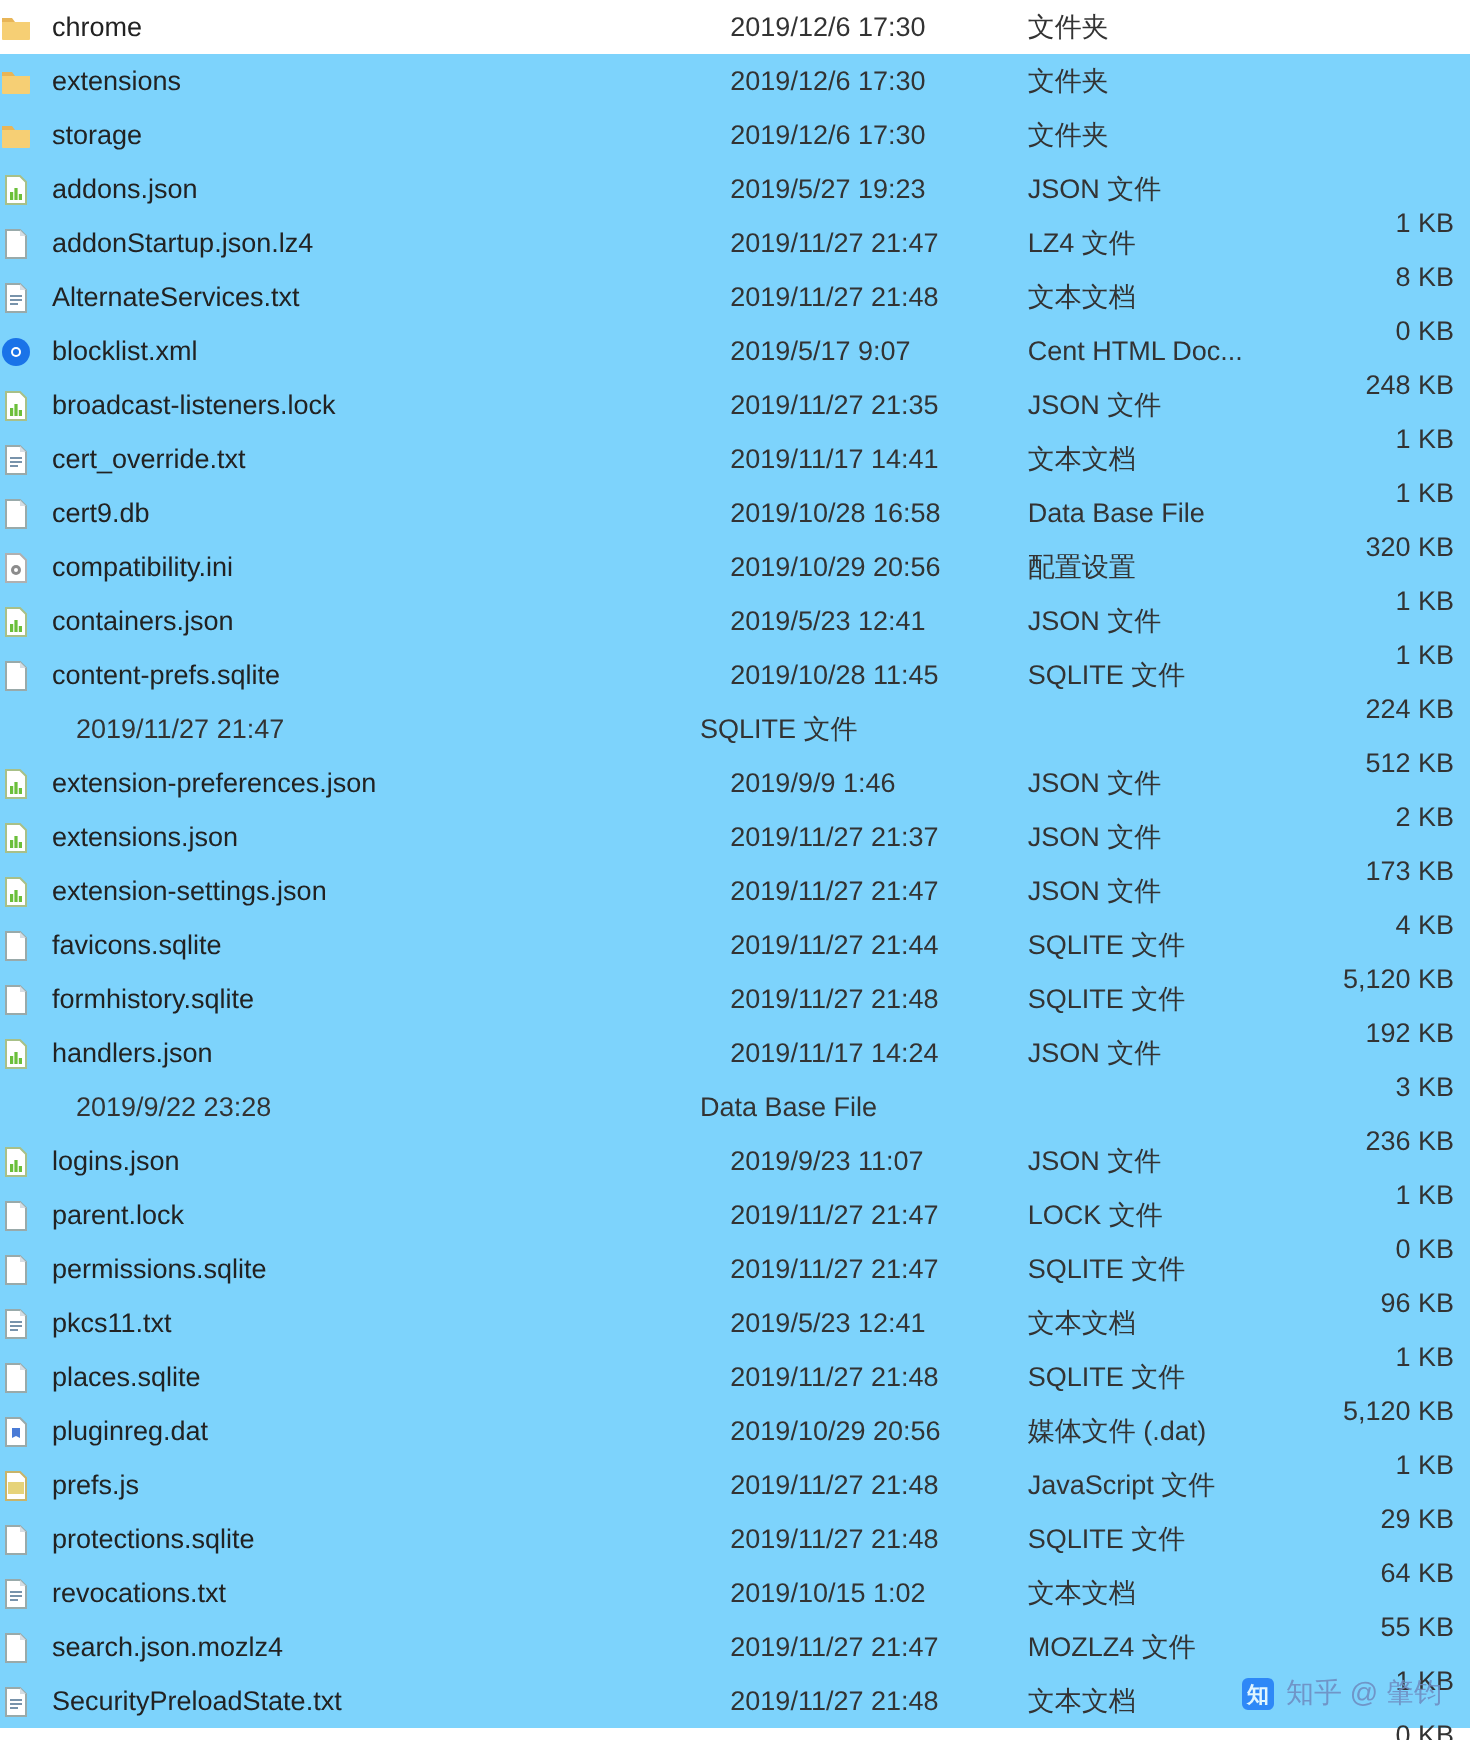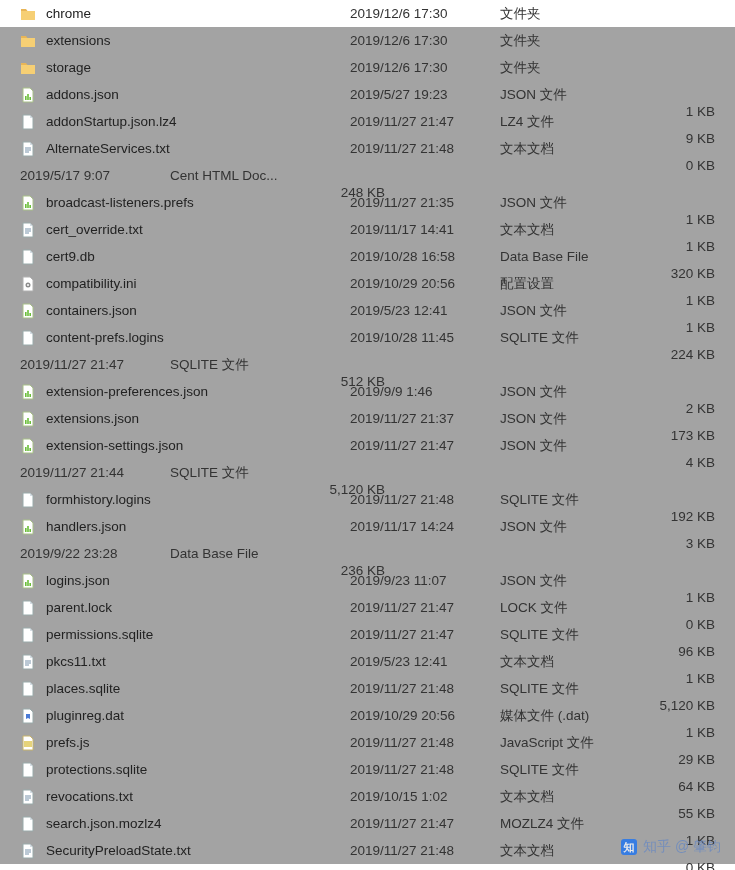--- a/index.html
+++ b/index.html
@@ -10,26 +10,27 @@
     font-size: 13.5px;
     color: #222;
     background: #fff;
     overflow: hidden;
   }
   .listing { width: 100%; }
   .row {
     display: flex;
     align-items: center;
     height: 27px;
-    padding-left: 20px;
+    padding-left: 0;
+    justify-content: space-between;
   }
-  .row.sel { background: #a3a3a3; }
+  .row.sel { background: #7dd3fc; }
   .row.first { background: #ffffff; }
   .col-name { display: flex; align-items: center; width: 330px; }
-  .col-date { width: 150px; color: #333; }
+  .col-date { width: 150px; color: #333; margin-left: 38px; }
   .col-type { width: 135px; color: #333; white-space: nowrap; overflow: hidden; text-overflow: ellipsis; }
   .col-size { width: 88px; text-align: right; color: #333; padding-right: 8px; margin-top: 34px; }
   .icon { width: 16px; height: 16px; margin-right: 10px; flex-shrink: 0; display:flex; align-items:center; justify-content:center; }
   .folder-icon svg .tab{fill:#e8b557;} .folder-icon svg .body{fill:#f6cf74;}
   .file-icon svg .pg{fill:#fff;stroke:#9aa;stroke-width:1;} .file-icon svg .fold{fill:#d6dde3;}
   .txt-icon svg .pg{fill:#fff;stroke:#9aa;stroke-width:1;} .txt-icon svg .ln{stroke:#7893ab;stroke-width:1;}
   .json-icon svg .pg{fill:#fff;stroke:#a8c088;stroke-width:1;} .json-icon svg .bar{fill:#6bbf3a;}
   .db-icon svg .top{fill:#b0c8de;} .db-icon svg .mid{fill:#8fb1cf;} .db-icon svg .bot{fill:#6d94b8;}
   .ini-icon svg .pg{fill:#fff;stroke:#b0b0b0;stroke-width:1;} .ini-icon svg .gear{fill:#8c8c8c;}
   .html-icon svg circle{fill:#1a73e8;} .html-icon svg .ring{fill:#fff;}
@@ -110,55 +111,65 @@
         <span class="icon file-icon">
           <svg viewBox="0 0 16 16">
             <path class="pg" d="M3 1h7l3 3v11H3z"></path>
             <path class="fold" d="M10 1v3h3z"></path>
           </svg>
         </span>
         <span>addonStartup.json.lz4</span>
       </div>
       <div class="col-date">2019/11/27 21:47</div>
       <div class="col-type">LZ4 文件</div>
-      <div class="col-size">9 KB</div>
+      <div class="col-size">8 KB</div>
     </div>
     <div class="row sel">
       <div class="col-name">
         <span class="icon txt-icon">
           <svg viewBox="0 0 16 16">
             <path class="pg" d="M3 1h7l3 3v11H3z"></path>
             <path class="fold" fill="#d6dde3" d="M10 1v3h3z"></path>
             <line class="ln" x1="5" y1="7" x2="11" y2="7"></line>
             <line class="ln" x1="5" y1="9" x2="11" y2="9"></line>
             <line class="ln" x1="5" y1="11" x2="9" y2="11"></line>
           </svg>
         </span>
         <span>AlternateServices.txt</span>
       </div>
       <div class="col-date">2019/11/27 21:48</div>
       <div class="col-type">文本文档</div>
       <div class="col-size">0 KB</div>
     </div>
     <div class="row sel">
+      <div class="col-name">
+        <span class="icon html-icon">
+          <svg viewBox="0 0 16 16">
+            <circle cx="8" cy="8" r="7"></circle>
+            <circle class="ring" cx="8" cy="8" r="2.5"></circle>
+            <circle fill="#1a73e8" cx="8" cy="8" r="1.5"></circle>
+          </svg>
+        </span>
+        <span>blocklist.xml</span>
+      </div>
       <div class="col-date">2019/5/17 9:07</div>
       <div class="col-type">Cent HTML Doc...</div>
       <div class="col-size">248 KB</div>
     </div>
     <div class="row sel">
       <div class="col-name">
         <span class="icon json-icon">
           <svg viewBox="0 0 16 16">
             <path class="pg" d="M3 1h7l3 3v11H3z"></path>
             <rect class="bar" x="5" y="9" width="1.6" height="4"></rect>
             <rect class="bar" x="7.2" y="7" width="1.6" height="6"></rect>
             <rect class="bar" x="9.4" y="10" width="1.6" height="3"></rect>
           </svg>
         </span>
-        <span>broadcast-listeners.prefs</span>
+        <span>broadcast-listeners.lock</span>
       </div>
       <div class="col-date">2019/11/27 21:35</div>
       <div class="col-type">JSON 文件</div>
       <div class="col-size">1 KB</div>
     </div>
     <div class="row sel">
       <div class="col-name">
         <span class="icon txt-icon">
           <svg viewBox="0 0 16 16">
             <path class="pg" d="M3 1h7l3 3v11H3z"></path>
@@ -220,21 +231,21 @@
       <div class="col-size">1 KB</div>
     </div>
     <div class="row sel">
       <div class="col-name">
         <span class="icon file-icon">
           <svg viewBox="0 0 16 16">
             <path class="pg" d="M3 1h7l3 3v11H3z"></path>
             <path class="fold" d="M10 1v3h3z"></path>
           </svg>
         </span>
-        <span>content-prefs.logins</span>
+        <span>content-prefs.sqlite</span>
       </div>
       <div class="col-date">2019/10/28 11:45</div>
       <div class="col-type">SQLITE 文件</div>
       <div class="col-size">224 KB</div>
     </div>
     <div class="row sel">
       <div class="col-date">2019/11/27 21:47</div>
       <div class="col-type">SQLITE 文件</div>
       <div class="col-size">512 KB</div>
     </div>
@@ -280,33 +291,42 @@
             <rect class="bar" x="9.4" y="10" width="1.6" height="3"></rect>
           </svg>
         </span>
         <span>extension-settings.json</span>
       </div>
       <div class="col-date">2019/11/27 21:47</div>
       <div class="col-type">JSON 文件</div>
       <div class="col-size">4 KB</div>
     </div>
     <div class="row sel">
+      <div class="col-name">
+        <span class="icon file-icon">
+          <svg viewBox="0 0 16 16">
+            <path class="pg" d="M3 1h7l3 3v11H3z"></path>
+            <path class="fold" d="M10 1v3h3z"></path>
+          </svg>
+        </span>
+        <span>favicons.sqlite</span>
+      </div>
       <div class="col-date">2019/11/27 21:44</div>
       <div class="col-type">SQLITE 文件</div>
       <div class="col-size">5,120 KB</div>
     </div>
     <div class="row sel">
       <div class="col-name">
         <span class="icon file-icon">
           <svg viewBox="0 0 16 16">
             <path class="pg" d="M3 1h7l3 3v11H3z"></path>
             <path class="fold" d="M10 1v3h3z"></path>
           </svg>
         </span>
-        <span>formhistory.logins</span>
+        <span>formhistory.sqlite</span>
       </div>
       <div class="col-date">2019/11/27 21:48</div>
       <div class="col-type">SQLITE 文件</div>
       <div class="col-size">192 KB</div>
     </div>
     <div class="row sel">
       <div class="col-name">
         <span class="icon json-icon">
           <svg viewBox="0 0 16 16">
             <path class="pg" d="M3 1h7l3 3v11H3z"></path>

